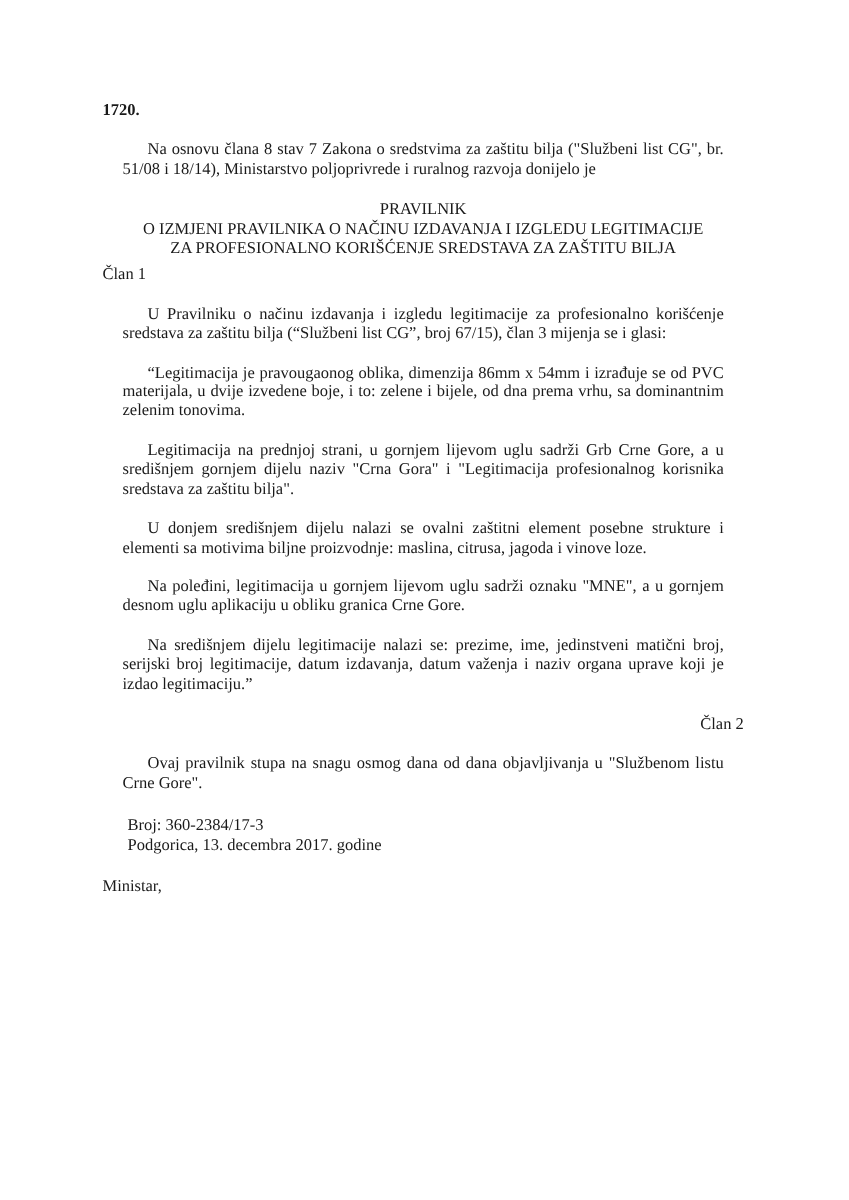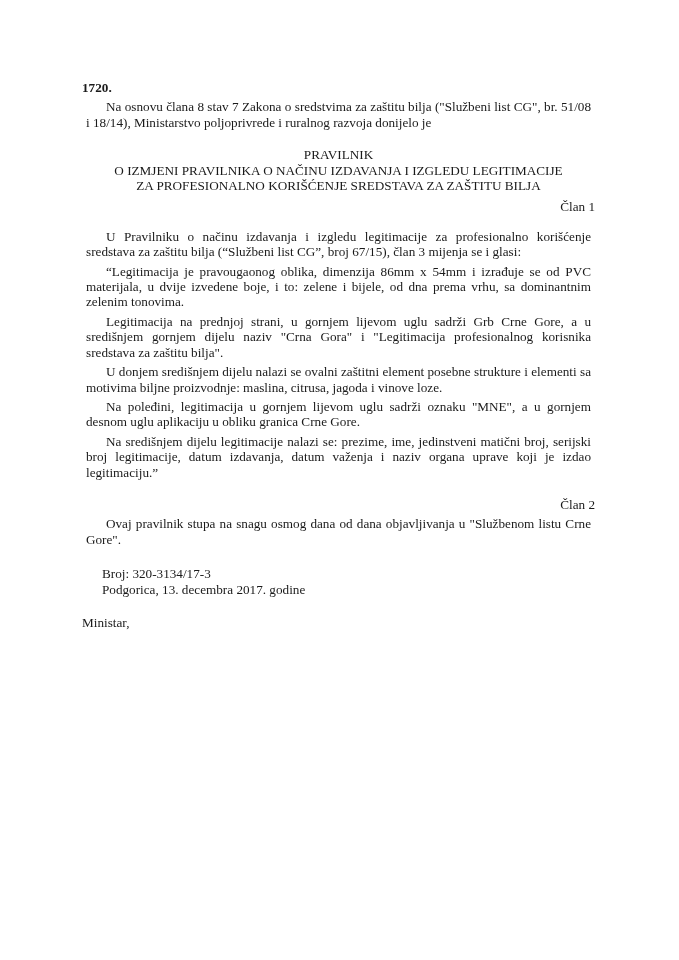--- a/index.html
+++ b/index.html
@@ -3,25 +3,25 @@
   <meta charset="utf-8">
   <style>
     html, body { margin: 0; padding: 0; background: #ffffff; }
     body {
       width: 679px; height: 960px; position: relative; overflow: hidden;
       font-family: "Liberation Serif", "DejaVu Serif", serif;
       color: #1a1a1a; font-size: 13.2px; line-height: 15.4px;
     }
     .page { position: absolute; left: 82px; top: 80px; width: 513px; }
     .num { font-weight: bold; margin: 0; }
-    p { margin: 4px; text-align: justify; }
+    p { margin: 16px; text-align: justify; }
     .ind { text-indent: 20px; }
     .title-block { margin-top: 17px; text-align: center; font-weight: normal; }
     .title-block div { line-height: 15.4px; }
-    .clan { text-align: right; margin-top: 6px; margin-bottom: 14px; }
+    .clan { text-align: left; margin-top: 6px; margin-bottom: 14px; }
     .clan2 { text-align: right; margin-top: 17px; margin-bottom: 1px; }
     .footer { margin-top: 19px; padding-left: 20px; }
     .sign { margin-top: 18px; text-align: left; }
     .sign b { font-weight: bold; }
   </style>
 </head>
 <body>
 
 <div class="page">
   <p class="num">1720.</p>
@@ -38,20 +38,20 @@
   <p class="ind">“Legitimacija je pravougaonog oblika, dimenzija 86mm x 54mm i izrađuje se od PVC materijala, u dvije izvedene boje, i to: zelene i bijele, od dna prema vrhu, sa dominantnim zelenim tonovima.</p>
   <p class="ind">Legitimacija na prednjoj strani, u gornjem lijevom uglu sadrži Grb Crne Gore, a u središnjem gornjem dijelu naziv "Crna Gora" i "Legitimacija profesionalnog korisnika sredstava za zaštitu bilja".</p>
   <p class="ind">U donjem središnjem dijelu nalazi se ovalni zaštitni element posebne strukture i elementi sa motivima biljne proizvodnje: maslina, citrusa, jagoda i vinove loze.</p>
   <p class="ind">Na poleđini, legitimacija u gornjem lijevom uglu sadrži oznaku "MNE", a u gornjem desnom uglu aplikaciju u obliku granica Crne Gore.</p>
   <p class="ind">Na središnjem dijelu legitimacije nalazi se: prezime, ime, jedinstveni matični broj, serijski broj legitimacije, datum izdavanja, datum važenja i naziv organa uprave koji je izdao legitimaciju.”</p>
 
   <div class="clan2">Član 2</div>
   <p class="ind">Ovaj pravilnik stupa na snagu osmog dana od dana objavljivanja u "Službenom listu Crne Gore".</p>
 
   <div class="footer">
-    <div>Broj: 320-3134/17-3</div>
+    <div>Broj: 360-2384/17-3</div>
     <div>Podgorica, 13. decembra 2017. godine</div>
   </div>
 
   <div class="sign">
     <div>Ministar,</div>
   </div>
 </div>
 
 </body></html>

